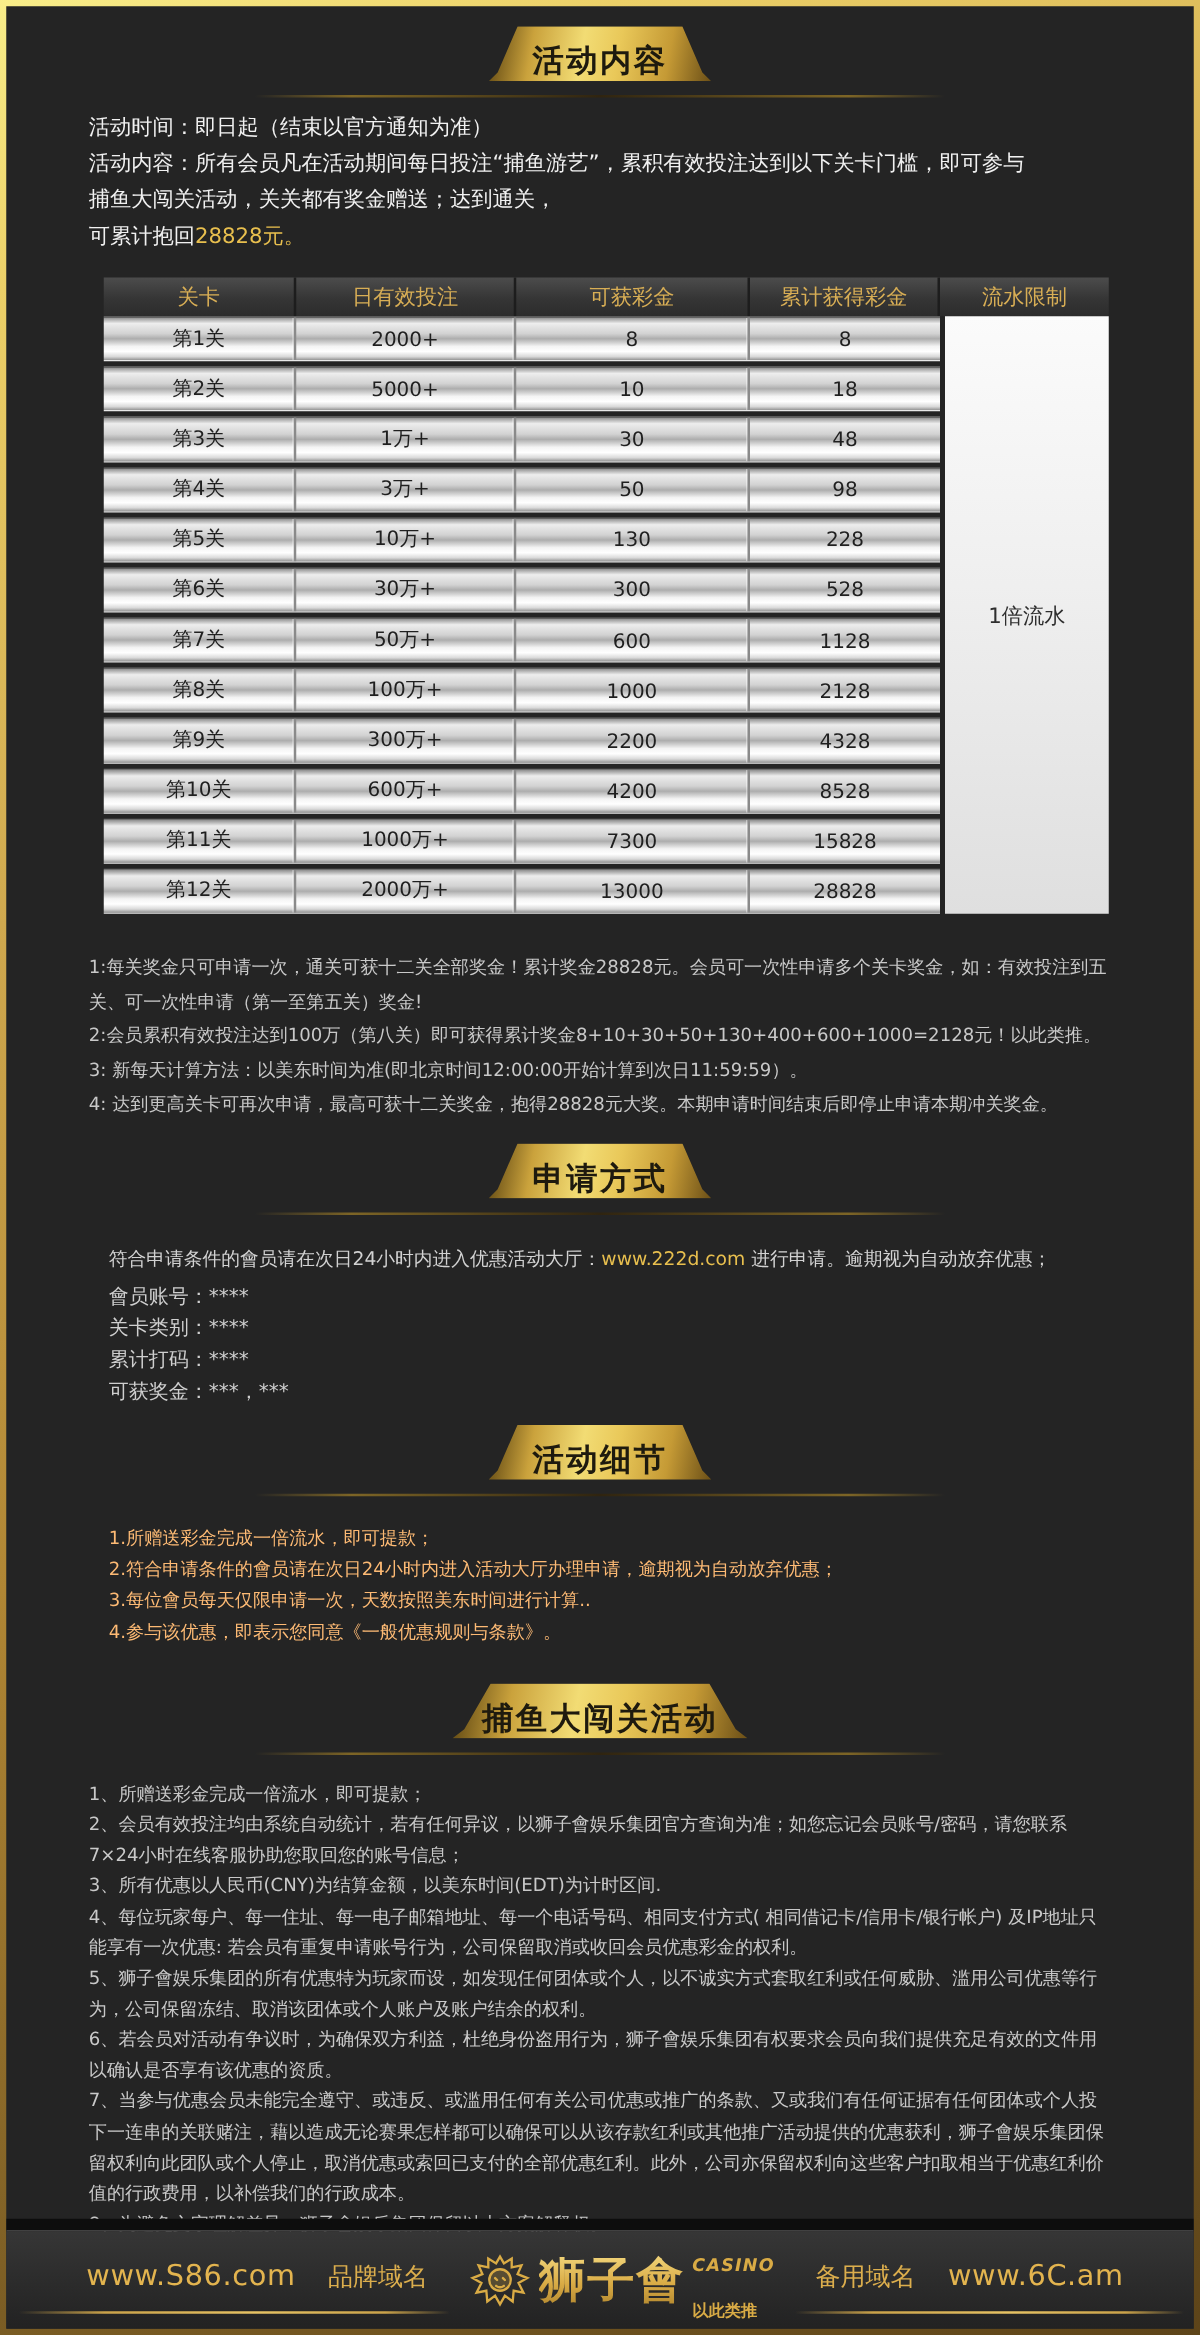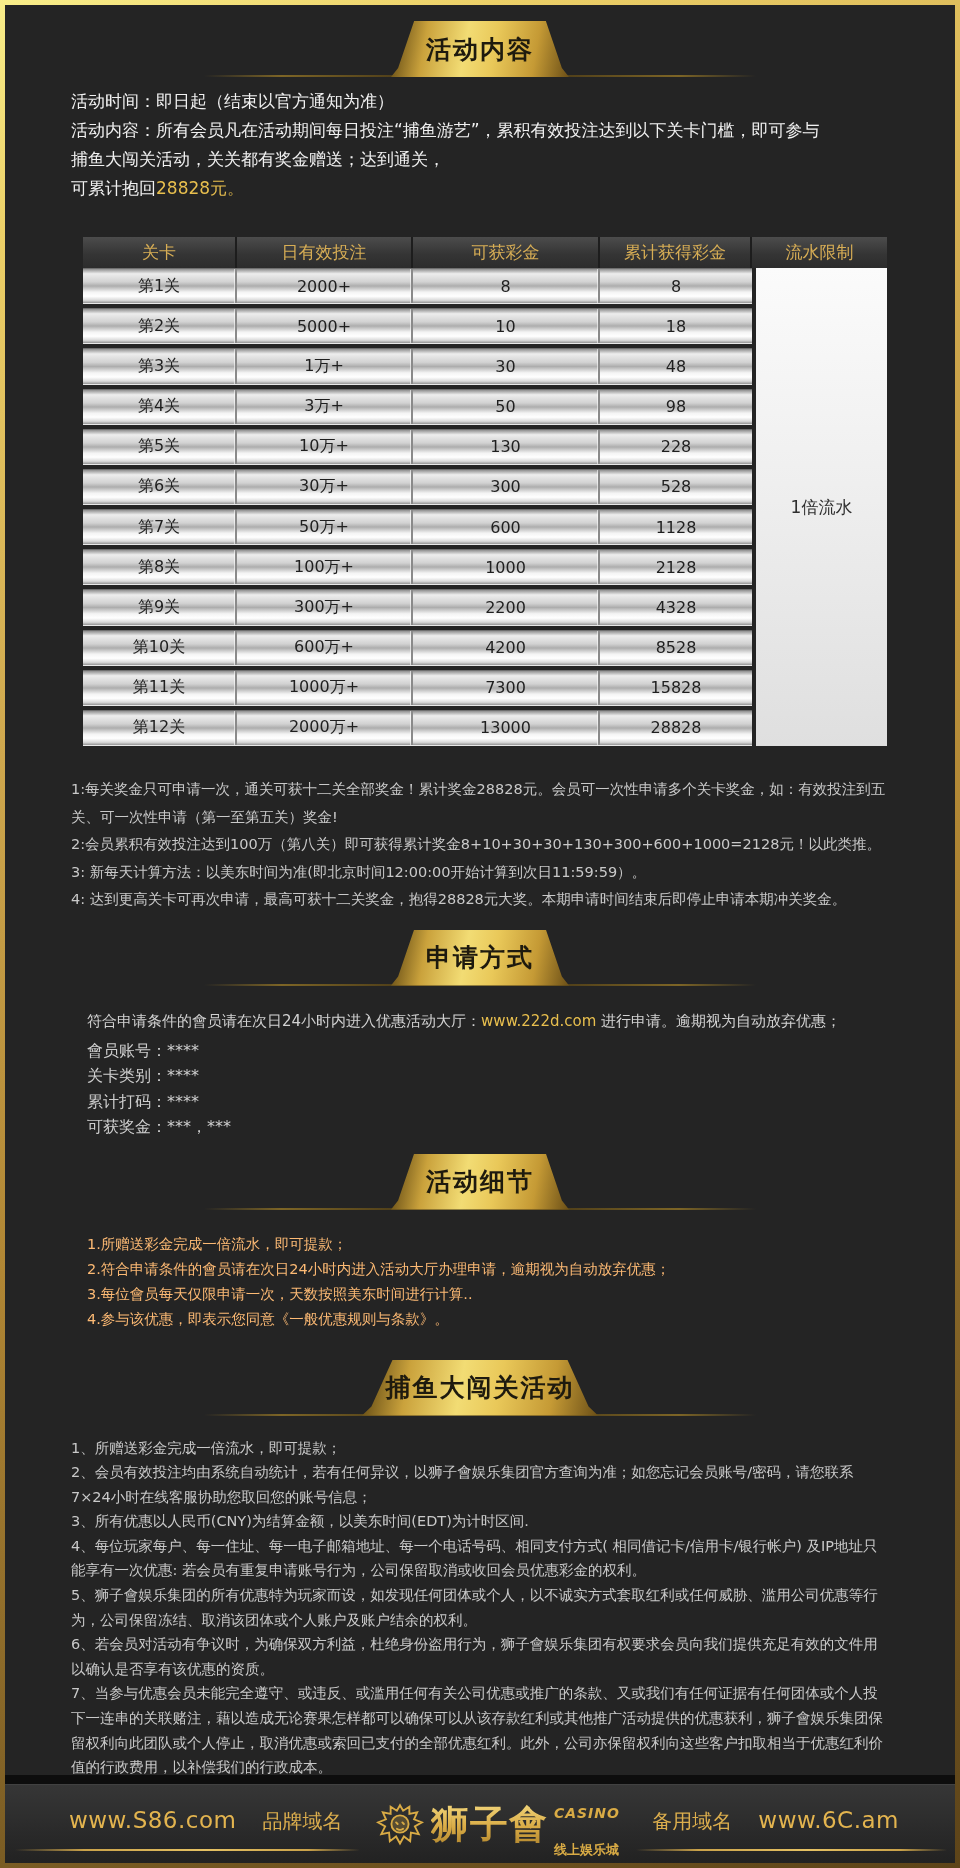--- a/index.html
+++ b/index.html
@@ -4,36 +4,36 @@
 <style>
   html,body{margin:0;padding:0;background:#111;}
   body{width:960px;font-family:"DejaVu Sans","Liberation Sans",sans-serif;}
   .frame{width:960px;height:1868px;box-sizing:border-box;padding:5px;
     background:linear-gradient(155deg,#f9ee8a 0%,#ecd068 10%,#cfa84e 32%,#b08634 55%,#7b5d24 80%,#5d4419 100%);}
   .inner{position:relative;width:100%;height:100%;background:#242424;overflow:hidden;}
   .content{padding:0 66px;}
 
   
   .ribbon-wrap{text-align:center;}
-  .ribbon{position:relative;z-index:2;margin:0 auto;height:56px;width:178px;
+  .ribbon{position:relative;z-index:2;margin:13px auto;height:44px;width:178px;
     clip-path:polygon(13% 0,87% 0,96% 84%,100% 100%,0 100%,4% 84%);
     background:linear-gradient(100deg,#57400f 0%,#caa23c 20%,#f2dc74 42%,#e9c859 58%,#c59a35 80%,#6b4f17 100%);
-    display:flex;align-items:center;justify-content:center;}
+    display:flex;align-items:flex-end;justify-content:center;}
   .ribbon.wide{width:236px;}
   .ribbon span{font-size:25px;font-weight:bold;color:#1e1a0e;letter-spacing:2px;}
   .shelf{position:relative;z-index:1;height:2px;width:552px;margin:-2px auto 0;
     background:linear-gradient(90deg,rgba(125,101,38,0) 0%,#7d6526 14%,#2f2410 50%,#7d6526 86%,rgba(125,101,38,0) 100%);}
 
   
   .r1{margin-top:16px;}
   .intro{margin-top:10px;font-size:17px;line-height:29px;color:#f1f1f1;}
   .gold{color:#e8bf4e;}
 
   
-  .tbl{margin-top:34px;margin-left:12px;width:804px;}
+  .tbl{margin-top:18px;margin-left:12px;width:804px;}
   .tbl-header{display:grid;grid-template-columns:154px 176px 187px 152px 135px;height:31px;
     background:linear-gradient(180deg,#4c4c4c 0%,#353535 55%,#2c2c2c 100%);}
   .th{display:flex;align-items:center;justify-content:center;font-size:17px;color:#d8ae55;
     border-right:2px solid #1d1d1d;}
   .th:last-child{border-right:none;}
   .tbl-body{display:flex;height:478px;justify-content:space-between;}
   .rows{width:669px;display:flex;flex-direction:column;gap:4px;}
   .trow{flex:1;display:grid;grid-template-columns:154px 176px 187px 152px;
     background:linear-gradient(180deg,#8f8f8f 0%,#ededed 14%,#d2d2d2 38%,#adadad 50%,#f4f4f4 68%,#ffffff 80%,#d9d9d9 92%,#949494 100%);
     border-top:1px solid #6f6f6f;border-bottom:1px solid #e8e8e8;}
@@ -210,21 +210,21 @@
 </div>
           <div class="flow-col">
             <span>1倍流水</span>
           </div>
         </div>
       </div>
 
       <div class="notes">
   <div>1:每关奖金只可申请一次，通关可获十二关全部奖金！累计奖金28828元。会员可一次性申请多个关卡奖金，如：有效投注到五关、可一次性申请（第一至第五关）奖金!</div>
 
-  <div>2:会员累积有效投注达到100万（第八关）即可获得累计奖金8+10+30+30+130+300+600+1000=2128元！以此类推。</div>
+  <div>2:会员累积有效投注达到100万（第八关）即可获得累计奖金8+10+30+50+130+400+600+1000=2128元！以此类推。</div>
 
   <div>3: 新每天计算方法：以美东时间为准(即北京时间12:00:00开始计算到次日11:59:59）。</div>
 
   <div>4: 达到更高关卡可再次申请，最高可获十二关奖金，抱得28828元大奖。本期申请时间结束后即停止申请本期冲关奖金。</div>
 </div>
 
       <div class="ribbon-wrap r2">
         <div class="ribbon">
           <span>申请方式</span>
         </div>
@@ -301,21 +301,21 @@
         <svg width="50" height="50" viewBox="0 0 64 64">
           <g fill="none" stroke="#d9ab45" stroke-width="2.4" stroke-linecap="round">
             <path d="M32 8 L36 15 L44 10 L44 19 L54 17 L50 26 L60 30 L51 35 L56 45 L46 43 L45 54 L37 48 L32 57 L27 48 L19 54 L18 43 L8 45 L13 35 L4 30 L14 26 L10 17 L20 19 L20 10 L28 15 Z"></path>
             <circle cx="32" cy="32" r="11" fill="rgba(217,171,69,0.25)"></circle>
             <path d="M27 30 L29 32 M35 30 L37 32 M28 38 Q32 41 36 38"></path>
           </g>
         </svg>
         <span class="logo-cn">狮子會</span>
         <span class="logo-stack">
           <span class="logo-casino">CASINO</span>
-          <span class="logo-sub">线上娱乐城</span>
+          <span class="logo-sub">以此类推</span>
         </span>
       </div>
       <div class="f-right">
         <span class="f-label">备用域名</span>
         <span class="f-domain">www.6C.am</span>
         <i class="f-bar"></i>
       </div>
     </div>
 
   </div>

